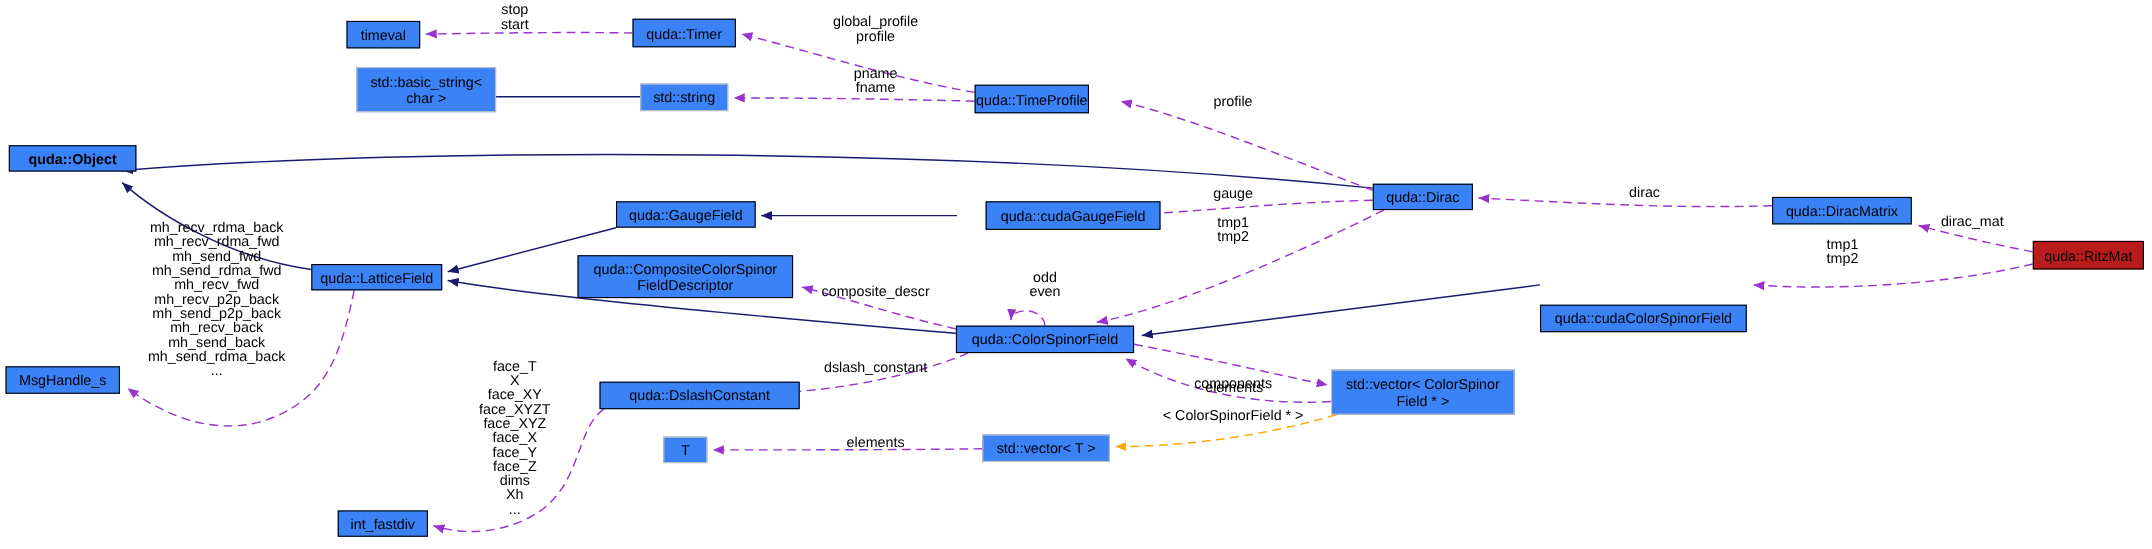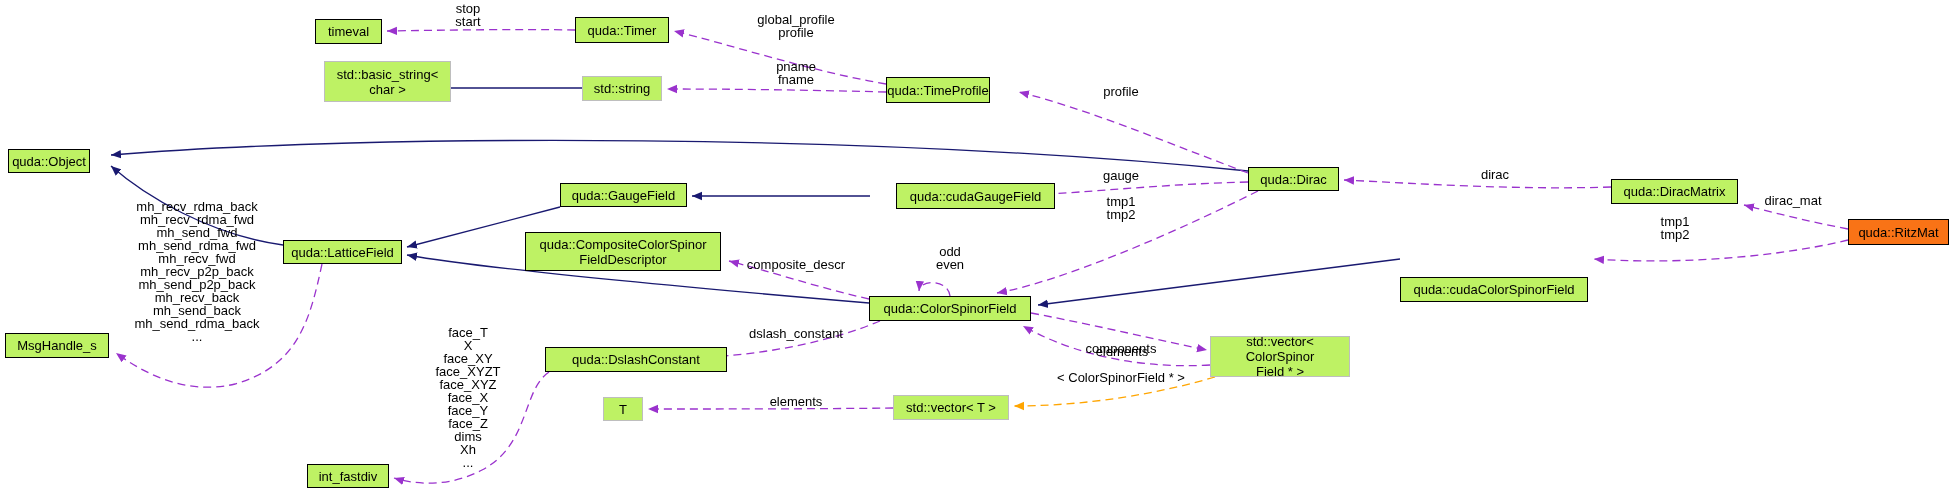--- a/index.html
+++ b/index.html
@@ -8,32 +8,32 @@
     width:1956px;height:499px;
     background:#ffffff;
     font-family:"Liberation Sans", sans-serif;
     overflow:hidden;
   }
   #edges{position:absolute;left:0;top:0;width:1956px;height:499px;}
   .node{
     position:absolute;
     box-sizing:border-box;
     border:1.3px solid #000000;
-    background:#bef264;
+    background:#3b82f6;
     color:#000000;
     font-size:13px;
     line-height:15px;
     display:flex;align-items:center;justify-content:center;
     text-align:center;
     white-space:pre-line;
     z-index:2;
     cursor:pointer;
   }
   .node.ext{border:1px solid #bebebe;}
-  .node.focus{background:#f97316;border-width:1.5px;}
+  .node.focus{background:#b91c1c;border-width:1.5px;}
   .elabel{
     position:absolute;
     color:#000000;
     font-size:13px;
     line-height:13px;
     text-align:center;
     white-space:pre-line;
     transform:translateX(-50%);
     z-index:1;
   }
@@ -84,37 +84,37 @@
 
     <path d="M1215,377 C1140,399 1067,406 1014,406" stroke="#ffa500" stroke-width="1.3" stroke-dasharray="8,5" fill="none" marker-end="url(#arrOrange)"></path>
   </svg>
 
   <div class="node" style="left:315px;top:19px;width:67px;height:25px;">timeval</div>
   <div class="node" style="left:575px;top:17px;width:94px;height:26px;">quda::Timer</div>
   <div class="node ext" style="left:284px;top:61px;width:127px;height:41px;margin-left:40px;">std::basic_string&lt;
 char &gt;</div>
   <div class="node ext" style="left:582px;top:76px;width:80px;height:25px;">std::string</div>
   <div class="node" style="left:886px;top:77px;width:104px;height:26px;">quda::TimeProfile</div>
-  <div class="node" style="left:8px;top:149px;width:82px;height:24px;">quda::Object</div>
+  <div class="node" style="left:8px;top:132px;width:116px;height:24px;font-weight:bold;">quda::Object</div>
   <div class="node" style="left:283px;top:240px;width:119px;height:24px;">quda::LatticeField</div>
   <div class="node" style="left:5px;top:333px;width:104px;height:25px;">MsgHandle_s</div>
   <div class="node" style="left:560px;top:183px;width:127px;height:24px;">quda::GaugeField</div>
   <div class="node" style="left:870px;top:183px;width:159px;height:26px;margin-left:26px;">quda::cudaGaugeField</div>
   <div class="node" style="left:525px;top:232px;width:196px;height:39px;">quda::CompositeColorSpinor
 FieldDescriptor</div>
   <div class="node" style="left:869px;top:296px;width:162px;height:25px;">quda::ColorSpinorField</div>
   <div class="node" style="left:1400px;top:249px;width:188px;height:25px;margin-top:28px;">quda::cudaColorSpinorField</div>
   <div class="node" style="left:1248px;top:167px;width:91px;height:24px;">quda::Dirac</div>
   <div class="node" style="left:1611px;top:179px;width:127px;height:25px;">quda::DiracMatrix</div>
   <div class="node focus" style="left:1848px;top:219px;width:101px;height:26px;">quda::RitzMat</div>
   <div class="node" style="left:545px;top:347px;width:182px;height:25px;">quda::DslashConstant</div>
   <div class="node" style="left:307px;top:464px;width:82px;height:24px;">int_fastdiv</div>
   <div class="node ext" style="left:603px;top:397px;width:40px;height:24px;">T</div>
   <div class="node ext" style="left:893px;top:395px;width:116px;height:25px;">std::vector&lt; T &gt;</div>
-  <div class="node ext" style="left:1210px;top:336px;width:140px;height:41px;">std::vector&lt; ColorSpinor
+  <div class="node ext" style="left:1210px;top:336px;width:167px;height:41px;">std::vector&lt; ColorSpinor
 Field * &gt;</div>
 
   <div class="elabel" style="left:468px;top:2px;">stop
 start</div>
   <div class="elabel" style="left:796px;top:13px;">global_profile
 profile</div>
   <div class="elabel" style="left:796px;top:60px;">pname
 fname</div>
   <div class="elabel" style="left:1121px;top:85px;">profile</div>
   <div class="elabel" style="left:1121px;top:169px;">gauge</div>

